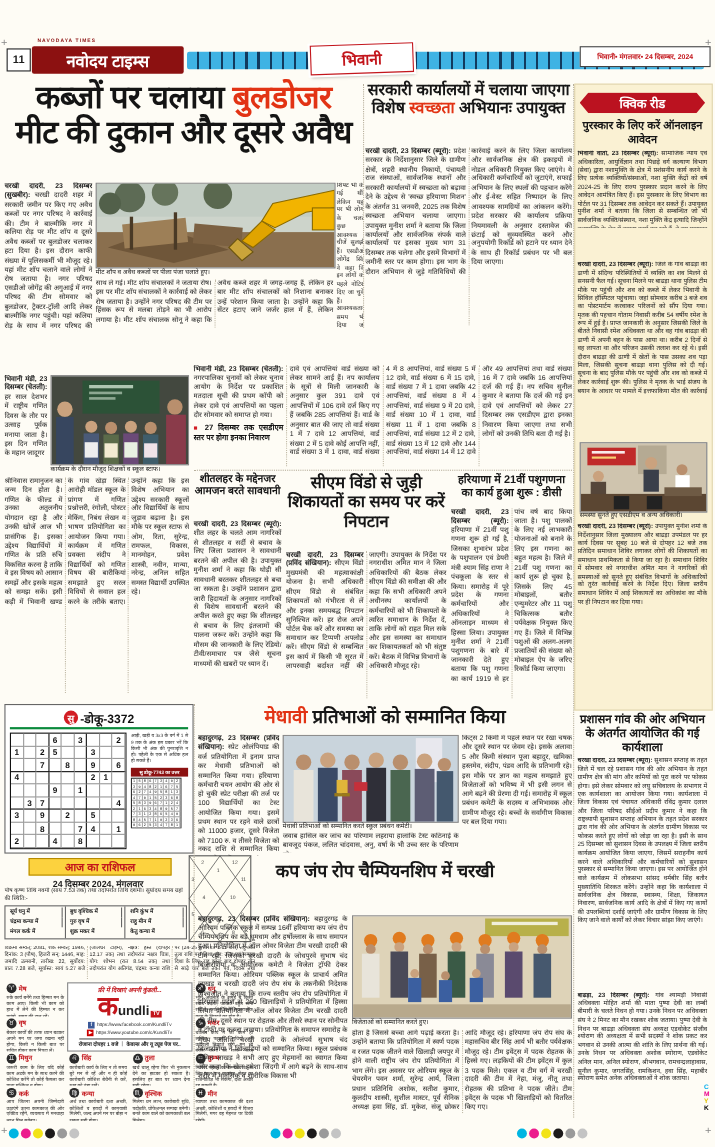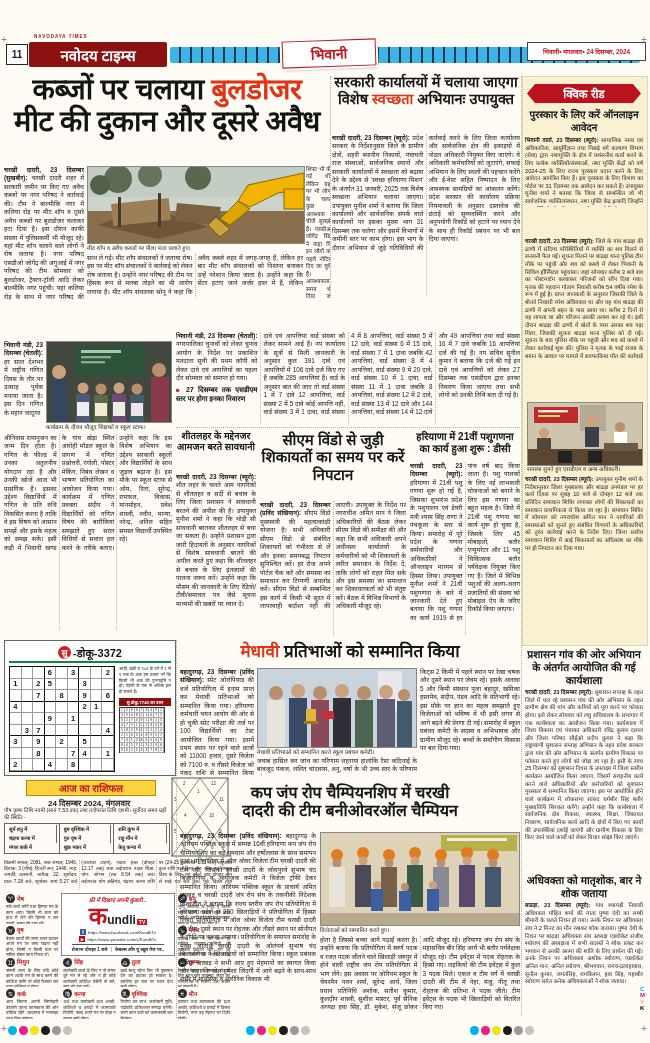--- a/index.html
+++ b/index.html
@@ -253,21 +253,20 @@
   <div class="abs caption" style="left:527px;top:466px;width:114px;">समस्या सुनते हुए एसडीएम व अन्य अधिकारी।</div>
   <div class="abs body-text" style="left:525px;top:476px;width:118px;height:164px;font-size:5.7px;">
     <b>चरखी दादरी, 23 दिसम्बर (ब्यूरो):</b> <span>उपायुक्त मुनीश शर्मा के निर्देशानुसार जिला मुख्यालय और बाढड़ा उपमंडल पर हर कार्य दिवस पर सुबह 10 बजे से दोपहर 12 बजे तक प्रतिदिन समाधान शिविर लगाकर लोगों की शिकायतों का समाधान प्राथमिकता से किया जा रहा है। समाधान शिविर में सोमवार को नगराधीश अमित मान ने नागरिकों की समस्याओं को सुनते हुए संबंधित विभागों के अधिकारियों को तुरंत कार्रवाई करने के निर्देश दिए। जिला स्तरीय समाधान शिविर में आई शिकायतों का अधिकांश का मौके पर ही निपटान कर दिया गया।</span>
   </div>
 
   <div class="abs qr-h" style="left:524px;top:648px;width:120px;height:38px;font-size:10.5px;">प्रशासन गांव की ओर अभियान के अंतर्गत आयोजित की गई कार्यशाला</div>
   <div class="abs body-text" style="left:525px;top:689px;width:118px;height:180px;font-size:5.7px;">
     <b>चरखी दादरी, 23 दिसम्बर (ब्यूरो):</b> <span>सुशासन सप्ताह के तहत जिले में चल रहे प्रशासन गांव की ओर अभियान के तहत ग्रामीण क्षेत्र की मांग और कमियों को पूरा करने पर फोकस होगा। इसे लेकर सोमवार को लघु सचिवालय के सभागार में एक कार्यशाला का आयोजन किया गया। कार्यशाला में जिला विकास एवं पंचायत अधिकारी रविंद्र कुमार दलाल और जिला परिषद सीईओ प्रदीप कुमार ने कहा कि राष्ट्रव्यापी सुशासन सप्ताह अभियान के तहत प्रदेश सरकार द्वारा गांव की ओर अभियान के अंतर्गत ग्रामीण विकास पर फोकस करते हुए लोगों को जोड़ा जा रहा है। इसी के साथ 25 दिसम्बर को सुशासन दिवस के उपलक्ष्य में जिला स्तरीय कार्यक्रम आयोजित किया जाएगा, जिसमें सराहनीय कार्य करने वाले अधिकारियों और कर्मचारियों को सुशासन पुरस्कार से सम्मानित किया जाएगा। इस पर आयोजित होने वाले कार्यक्रम में लोकसभा सांसद धर्मबीर सिंह बतौर मुख्यातिथि शिरकत करेंगे। उन्होंने कहा कि कार्यशाला में सार्वजनिक क्षेत्र विकास, स्वास्थ्य, शिक्षा, जिकायत निवारण, सार्वजनिक कार्य आदि के क्षेत्रों में किए गए कार्यों की उपलब्धियां दर्शाई जाएंगी और ग्रामीण विकास के लिए किए जाने वाले कार्यों को लेकर विचार सांझा किए जाएंगे।</span>
   </div>
 
-  <div class="abs qr-h" style="left:524px;top:874px;width:120px;height:26px;font-size:10.5px;">अधिवक्ता को मातृशोक, बार ने शोक जताया</div>
   <div class="abs body-text" style="left:525px;top:902px;width:118px;height:112px;font-size:5.7px;">
     <b>बाढड़ा, 23 दिसम्बर (ब्यूरो):</b> <span>गांव श्यामड़ी निवासी अधिवक्ता मोहित शर्मा की माता पुष्पा देवी का लम्बी बीमारी के चलते निधन हो गया। उनके निधन पर अधिवक्ता संघ ने 2 मिनट का मौन रखकर शोक जताया। पुष्पा देवी के निधन पर बाढड़ा अधिवक्ता संघ अध्यक्ष एडवोकेट संजीव श्योराण की अध्यक्षता में सभी सदस्यों ने शोक प्रकट कर भगवान से उनकी आत्मा की शांति के लिए प्रार्थना की गई। उनके निधन पर अधिवक्ता अशोक स्योराण, एडवोकेट अनिल मान, अनिल स्योराण, श्रीभगवान, रामचन्द्रलाहावास, सुनील कुमार, जगतसिंह, रामकिशन, हवा सिंह, महाबीर स्योराण समेत अनेक अधिवक्ताओं ने शोक जताया।</span>
   </div>
 
   <div class="abs sudoku-box" style="left:4px;top:640px;width:170px;height:134px;">
     <div class="sud-head">
       <span class="sud-badge">सु</span>
       <span class="sud-title">-डोकू-3372</span>
     </div>
     <div style="display:flex;gap:4px;padding:0 4px;">
@@ -623,21 +622,20 @@
         <rect x="64" y="42" width="12" height="8" fill="#c5303a"></rect>
       </svg>
       <div class="caption" style="width:158px;margin-top:1px;">मेधावी प्रतिभाओं को सम्मानित करते स्कूल प्रबंधन कमेटी।</div>
       <div class="body-text" style="height:18px;margin-top:1px;">जवाब हासिल कर जांच का परिणाम लहराया हालांकि टैस्ट कठिनाई के बावजूद पंकज, ललित चांदवास, अनु, वर्षा के भी उच्च स्तर के परिणाम रहे।</div>
     </div>
     <div class="body-text" style="height:110px;">किट्स 2 किमी में पहले स्थान पर रेखा चषक और दूसरे स्थान पर जेवम रहे। इसके अलावा 5 और किमी संस्थान पूजा बहादुर, खमिका हस्तमेव, संदीप, पंडव आदि के प्रतिभागी रहे। इस मौके पर ज्ञान का महत्व समझाते हुए विजेताओं को भविष्य में भी इसी लगन से आगे बढ़ने की प्रेरणा दी गई। समारोह में स्कूल प्रबंधन कमेटी के सदस्य व अभिभावक और ग्रामीण मौजूद रहे। बच्चों के सर्वांगीण विकास पर बल दिया गया।</div>
   </div>
 
   <div class="abs h-med" style="left:180px;top:784px;width:340px;height:44px;font-size:16px;">
     <div>कप जंप रोप चैम्पियनशिप में चरखी</div>
-    <div>दादरी की टीम बनीओवरऑल चैम्पियन</div>
   </div>
   <div class="abs" style="left:180px;top:832px;width:340px;height:190px;display:grid;grid-template-columns:136px 200px;gap:4px;overflow:hidden;">
     <div class="body-text" style="height:190px;">
       <b>बहादुरगढ़, 23 दिसम्बर (प्रविंद संखियान):</b> <span>बहादुरगढ़ के ओरियम पब्लिक स्कूल में सम्पन्न 16वीं हरियाणा कप जंप रोप चैम्पियनशिप का बड़े धूमधाम और हर्षोल्लास के साथ समापन हुआ। प्रतियोगिता में ऑल ओवर विजेता टीम चरखी दादरी की टीम रही, जिसको चरखी दादरी के जोधपुरवे सुभाष चंद बिजारणिया व आयोजक कमेटी ने विजेता ट्रॉफी देकर सम्मानित किया। ओरियम पब्लिक स्कूल के प्राचार्य अमित जाखड़ व चरखी दादरी जंप रोप संघ के तकनीकी निदेशक विश्वजीत ने बताया कि राज्य स्तरीय जंप रोप प्रतियोगिता में हरियाणा प्रदेश से 260 खिलाड़ियों ने प्रतियोगिता में हिस्सा लिया। प्रतियोगिता में ऑल ओवर विजेता टीम चरखी दादरी की टीम, दूसरे स्थान पर रोहतक और तीसरे स्थान पर सोनीपत ने ट्रॉफी पर कब्जा जमाया। प्रतियोगिता के समापन समारोह के मुख्य अतिथि चरखी दादरी के ओलंपर्व सुभाष चंद बिजारणिया ने खिलाड़ियों को सम्मानित किया। स्कूल प्रबंधक अमित जाखड़ ने सभी आए हुए मेहमानों का स्वागत किया और कहा कि खेल हमेशा जिंदगी में आगे बढ़ने के साथ-साथ शरीर में मानसिक व शारीरिक विकास भी</span>
     </div>
     <div>
       <svg class="photo" width="198" height="92" viewBox="0 0 198 92">
         <rect width="198" height="92" fill="#ded3b8"></rect>
         <rect x="120" y="2" width="76" height="16" fill="#b8b04a"></rect>
         <rect x="126" y="5" width="60" height="3" fill="#fff" opacity=".8"></rect>

